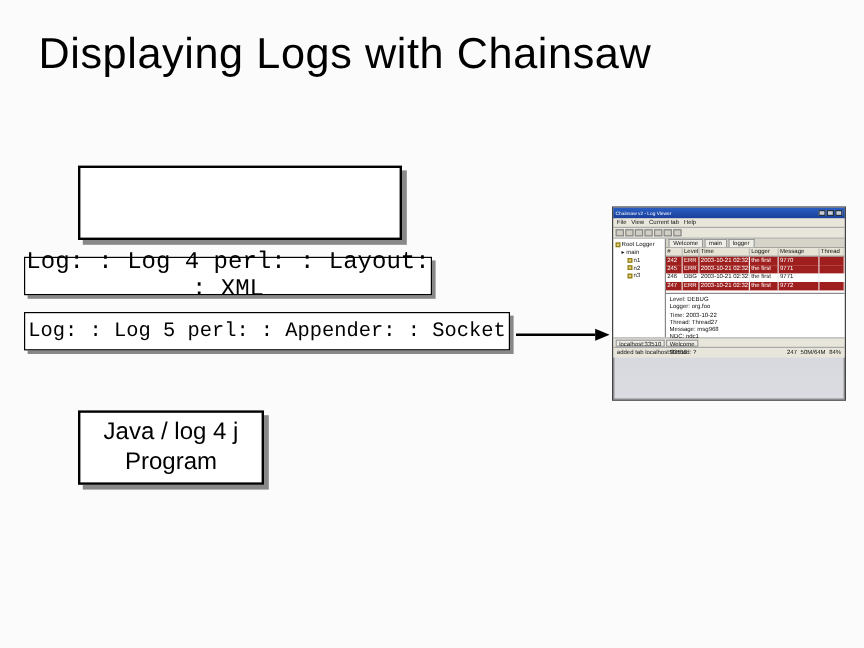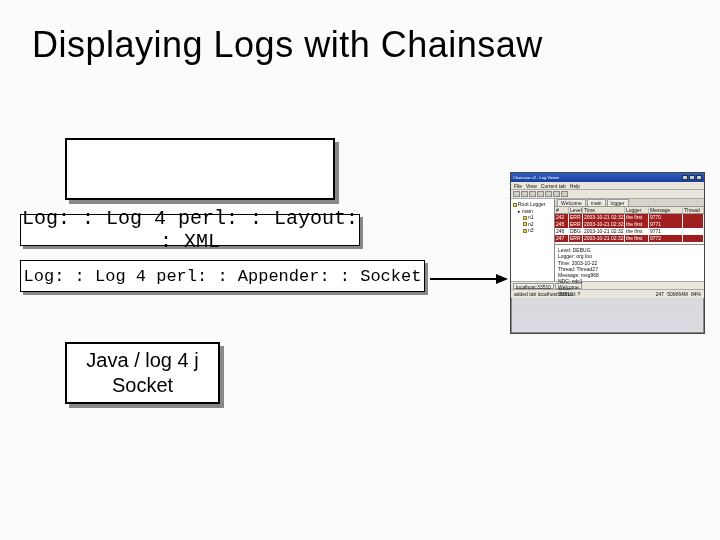--- a/index.html
+++ b/index.html
@@ -185,25 +185,25 @@
 </head>
 <body>
 
 <div class="title">Displaying Logs with Chainsaw</div>
 
 <div class="shadow-box box1">
 </div>
 
 <div class="shadow-box box2">Log: : Log 4 perl: : Layout: : XML</div>
 
-<div class="shadow-box box3">Log: : Log 4 perl: : Appender: : Socket</div>
+<div class="shadow-box box3">Log: : Log 5 perl: : Appender: : Socket</div>
 
 <div class="shadow-box box4">
   <div>Java / log 4 j</div>
-  <div>Socket</div>
+  <div>Program</div>
 </div>
 
 <div class="arrow">
   <svg width="78" height="12" viewBox="0 0 78 12">
     <line x1="0" y1="6" x2="66" y2="6" stroke="#000" stroke-width="2.2"></line>
     <polygon points="66,1 78,6 66,11" fill="#000"></polygon>
   </svg>
 </div>
 
 <div class="screenshot">

